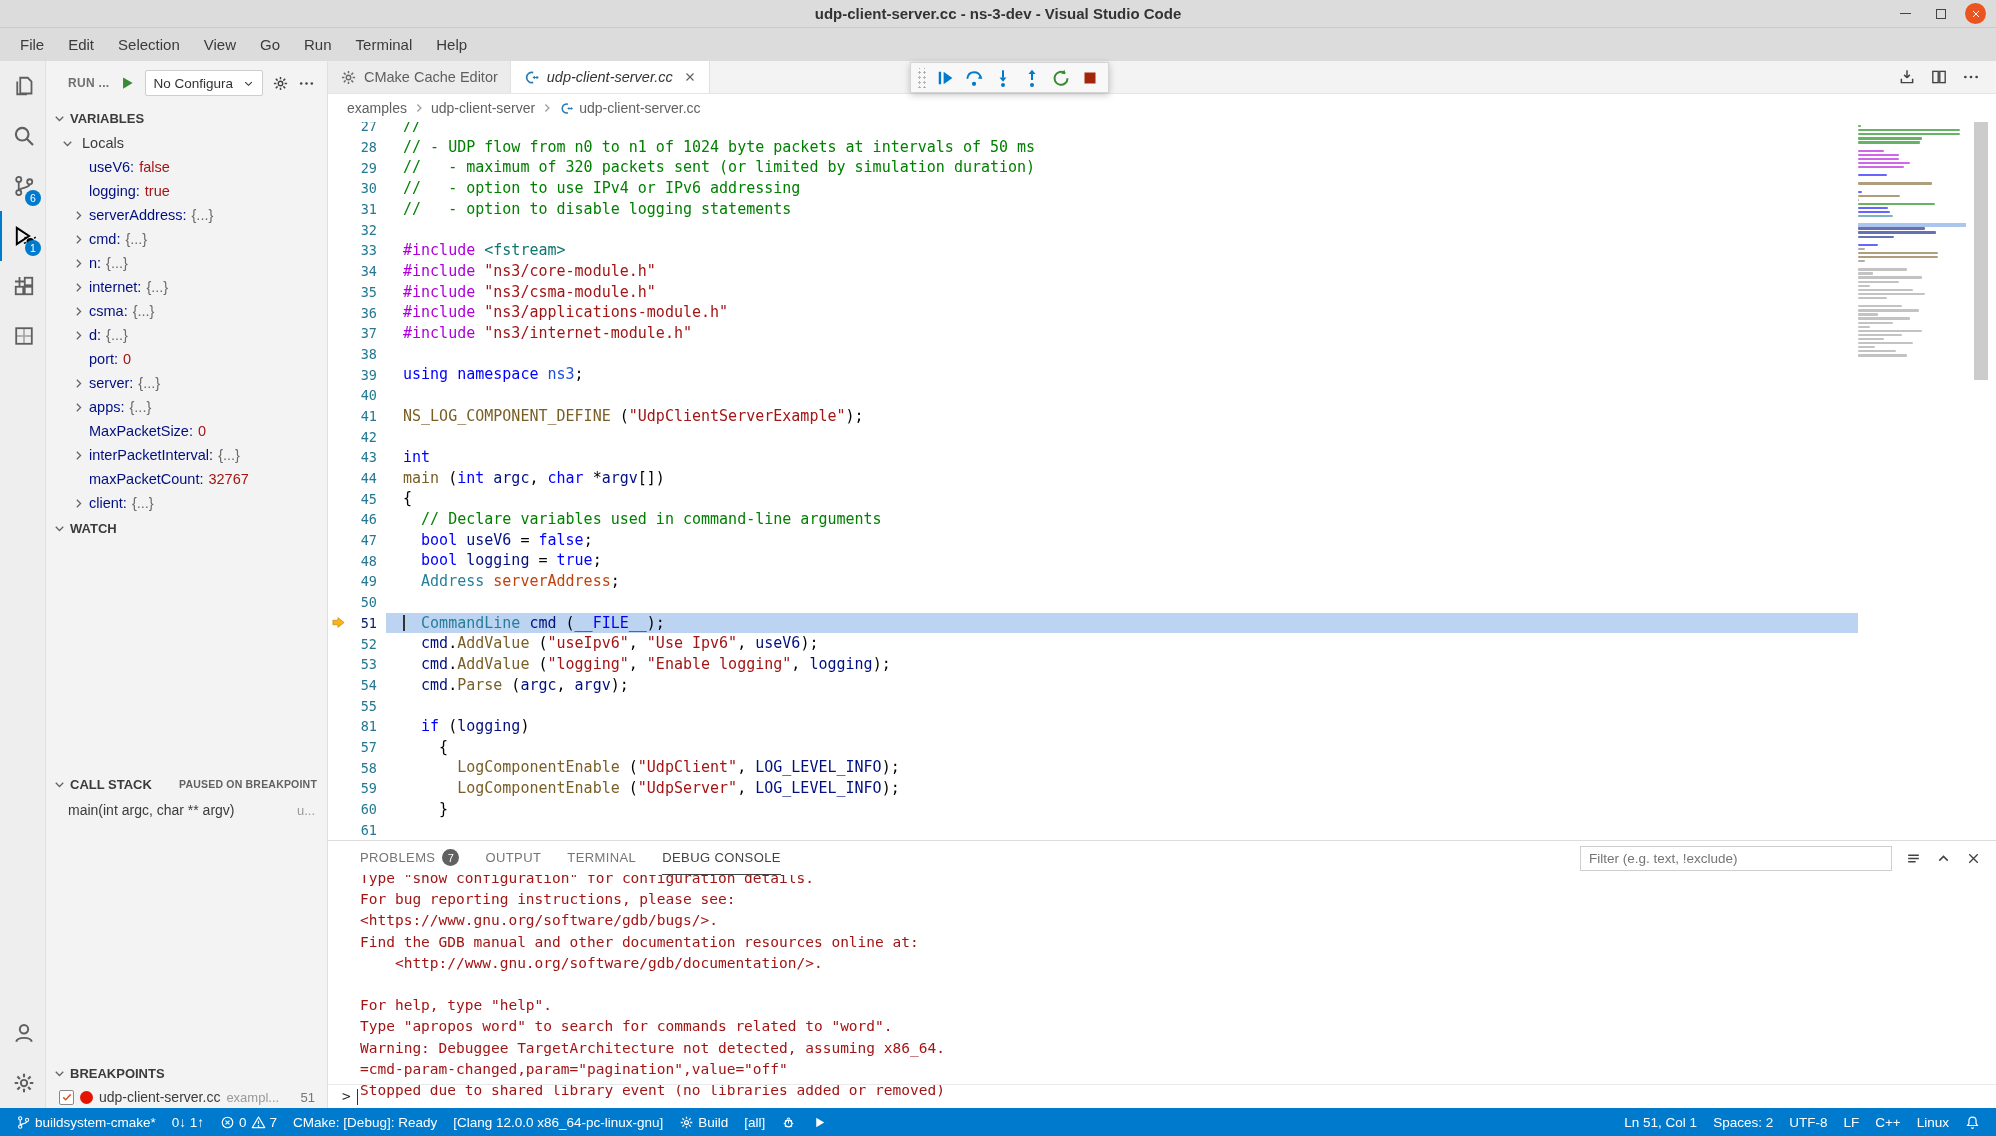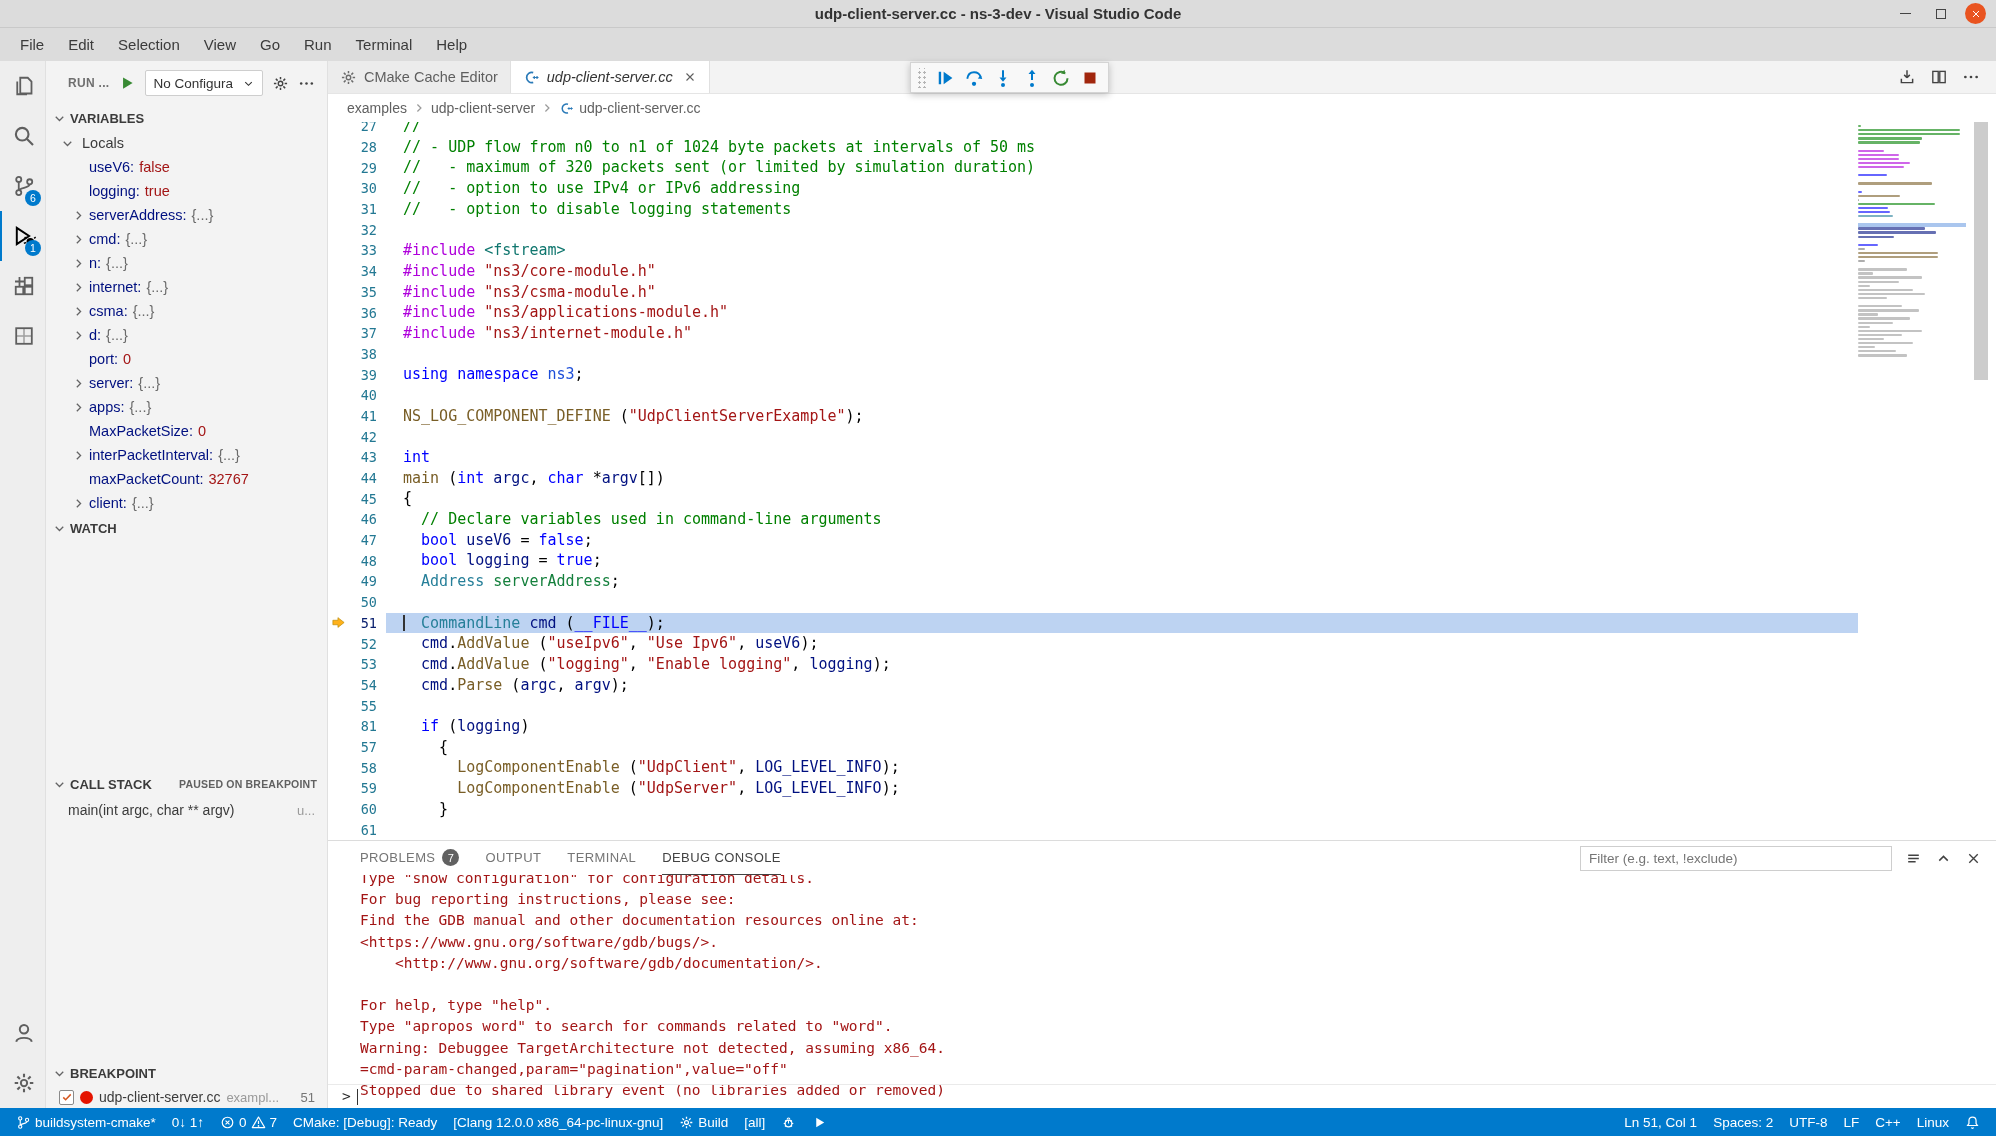--- a/index.html
+++ b/index.html
@@ -538,21 +538,21 @@
       <div class="callstack-row">
         <span>main(int argc, char ** argv)</span>
         <span class="cs-src">u...</span>
       </div>
 
       <div class="breakpoints">
         <div class="section-header">
           <svg class="ic" viewBox="0 0 16 16">
               <use href="#d-chev-down"></use>
             </svg>
-          <span>BREAKPOINT</span>
+          <span>BREAKPOINTS</span>
         </div>
         <div class="bp-row">
           <span class="bp-check">
               <svg class="ic" viewBox="0 0 16 16">
                 <use href="#d-check"></use>
               </svg>
             </span>
           <span class="bp-dot"></span>
           <span>udp-client-server.cc</span>
           <span class="bp-path">exampl...</span>
@@ -818,21 +818,21 @@
               <div class="c-row"><span style="color: rgb(0, 0, 255);">using</span><span style="color: rgb(0, 0, 0);"> </span><span style="color: rgb(0, 0, 255);">namespace</span><span style="color: rgb(0, 0, 0);"> </span><span style="color: #1d4ed8;">ns3</span><span style="color: rgb(0, 0, 0);">;</span></div>
               <div class="c-row"></div>
               <div class="c-row"><span style="color: rgb(121, 94, 38);">NS_LOG_COMPONENT_DEFINE</span><span style="color: rgb(0, 0, 0);"> (</span><span style="color: rgb(163, 21, 21);">"UdpClientServerExample"</span><span style="color: rgb(0, 0, 0);">);</span></div>
               <div class="c-row"></div>
               <div class="c-row"><span style="color: rgb(0, 0, 255);">int</span></div>
               <div class="c-row"><span style="color: rgb(121, 94, 38);">main</span><span style="color: rgb(0, 0, 0);"> (</span><span style="color: rgb(0, 0, 255);">int</span><span style="color: rgb(0, 0, 0);"> </span><span style="color: rgb(0, 16, 128);">argc</span><span style="color: rgb(0, 0, 0);">, </span><span style="color: rgb(0, 0, 255);">char</span><span style="color: rgb(0, 0, 0);"> *</span><span style="color: rgb(0, 16, 128);">argv</span><span style="color: rgb(0, 0, 0);">[])</span></div>
               <div class="c-row"><span style="color: rgb(0, 0, 0);">{</span></div>
               <div class="c-row"><span style="color: rgb(0, 0, 0);">  </span><span style="color: rgb(0, 128, 0);">// Declare variables used in command-line arguments</span></div>
               <div class="c-row"><span style="color: rgb(0, 0, 0);">  </span><span style="color: rgb(0, 0, 255);">bool</span><span style="color: rgb(0, 0, 0);"> </span><span style="color: rgb(0, 16, 128);">useV6</span><span style="color: rgb(0, 0, 0);"> = </span><span style="color: rgb(0, 0, 255);">false</span><span style="color: rgb(0, 0, 0);">;</span></div>
               <div class="c-row"><span style="color: rgb(0, 0, 0);">  </span><span style="color: rgb(0, 0, 255);">bool</span><span style="color: rgb(0, 0, 0);"> </span><span style="color: rgb(0, 16, 128);">logging</span><span style="color: rgb(0, 0, 0);"> = </span><span style="color: rgb(0, 0, 255);">true</span><span style="color: rgb(0, 0, 0);">;</span></div>
-              <div class="c-row"><span style="color: rgb(0, 0, 0);">  </span><span style="color: rgb(38, 127, 153);">Address</span><span style="color: rgb(0, 0, 0);"> </span><span style="color: #15803d;">serverAddress</span><span style="color: rgb(0, 0, 0);">;</span></div>
+              <div class="c-row"><span style="color: rgb(0, 0, 0);">  </span><span style="color: rgb(38, 127, 153);">Address</span><span style="color: rgb(0, 0, 0);"> </span><span style="color: #c2410c;">serverAddress</span><span style="color: rgb(0, 0, 0);">;</span></div>
               <div class="c-row"></div>
               <div class="c-row current" style="background: rgb(189, 211, 242);"><span style="color: rgb(0, 0, 0);">  </span><span style="color: rgb(38, 127, 153);">CommandLine</span><span style="color: rgb(0, 0, 0);"> </span><span style="color: rgb(0, 16, 128);">cmd</span><span style="color: rgb(0, 0, 0);"> (</span><span style="color: rgb(0, 0, 255);">__FILE__</span><span style="color: rgb(0, 0, 0);">);</span><div class="caret"></div></div>
               <div class="c-row"><span style="color: rgb(0, 0, 0);">  </span><span style="color: rgb(0, 16, 128);">cmd</span><span style="color: rgb(0, 0, 0);">.</span><span style="color: rgb(121, 94, 38);">AddValue</span><span style="color: rgb(0, 0, 0);"> (</span><span style="color: rgb(163, 21, 21);">"useIpv6"</span><span style="color: rgb(0, 0, 0);">, </span><span style="color: rgb(163, 21, 21);">"Use Ipv6"</span><span style="color: rgb(0, 0, 0);">, </span><span style="color: rgb(0, 16, 128);">useV6</span><span style="color: rgb(0, 0, 0);">);</span></div>
               <div class="c-row"><span style="color: rgb(0, 0, 0);">  </span><span style="color: rgb(0, 16, 128);">cmd</span><span style="color: rgb(0, 0, 0);">.</span><span style="color: rgb(121, 94, 38);">AddValue</span><span style="color: rgb(0, 0, 0);"> (</span><span style="color: rgb(163, 21, 21);">"logging"</span><span style="color: rgb(0, 0, 0);">, </span><span style="color: rgb(163, 21, 21);">"Enable logging"</span><span style="color: rgb(0, 0, 0);">, </span><span style="color: rgb(0, 16, 128);">logging</span><span style="color: rgb(0, 0, 0);">);</span></div>
               <div class="c-row"><span style="color: rgb(0, 0, 0);">  </span><span style="color: rgb(0, 16, 128);">cmd</span><span style="color: rgb(0, 0, 0);">.</span><span style="color: rgb(121, 94, 38);">Parse</span><span style="color: rgb(0, 0, 0);"> (</span><span style="color: rgb(0, 16, 128);">argc</span><span style="color: rgb(0, 0, 0);">, </span><span style="color: rgb(0, 16, 128);">argv</span><span style="color: rgb(0, 0, 0);">);</span></div>
               <div class="c-row"></div>
               <div class="c-row"><span style="color: rgb(0, 0, 0);">  </span><span style="color: rgb(0, 0, 255);">if</span><span style="color: rgb(0, 0, 0);"> (</span><span style="color: rgb(0, 16, 128);">logging</span><span style="color: rgb(0, 0, 0);">)</span></div>
               <div class="c-row"><span style="color: rgb(0, 0, 0);">    {</span></div>
               <div class="c-row"><span style="color: rgb(0, 0, 0);">      </span><span style="color: rgb(121, 94, 38);">LogComponentEnable</span><span style="color: rgb(0, 0, 0);"> (</span><span style="color: rgb(163, 21, 21);">"UdpClient"</span><span style="color: rgb(0, 0, 0);">, </span><span style="color: rgb(0, 16, 128);">LOG_LEVEL_INFO</span><span style="color: rgb(0, 0, 0);">);</span></div>
               <div class="c-row"><span style="color: rgb(0, 0, 0);">      </span><span style="color: rgb(121, 94, 38);">LogComponentEnable</span><span style="color: rgb(0, 0, 0);"> (</span><span style="color: rgb(163, 21, 21);">"UdpServer"</span><span style="color: rgb(0, 0, 0);">, </span><span style="color: rgb(0, 16, 128);">LOG_LEVEL_INFO</span><span style="color: rgb(0, 0, 0);">);</span></div>
@@ -932,22 +932,22 @@
               </svg>
             <svg class="ic" viewBox="0 0 16 16">
                 <use href="#d-close"></use>
               </svg>
           </div>
         </div>
         <div class="console">
           <div id="console-lines">
               <div class="console-line">Type "show configuration" for configuration details.</div>
               <div class="console-line">For bug reporting instructions, please see:</div>
+              <div class="console-line">&lt;https://www.gnu.org/software/gdb/bugs/&gt;.</div>
               <div class="console-line">Find the GDB manual and other documentation resources online at:</div>
-              <div class="console-line">&lt;https://www.gnu.org/software/gdb/bugs/&gt;.</div>
               <div class="console-line">    &lt;http://www.gnu.org/software/gdb/documentation/&gt;.</div>
               <div class="console-line">&nbsp;</div>
               <div class="console-line">For help, type "help".</div>
               <div class="console-line">Type "apropos word" to search for commands related to "word".</div>
               <div class="console-line">Warning: Debuggee TargetArchitecture not detected, assuming x86_64.</div>
               <div class="console-line">=cmd-param-changed,param="pagination",value="off"</div>
               <div class="console-line">Stopped due to shared library event (no libraries added or removed)</div>
             </div>
           <div class="console-prompt">
             <span>&gt;</span>

